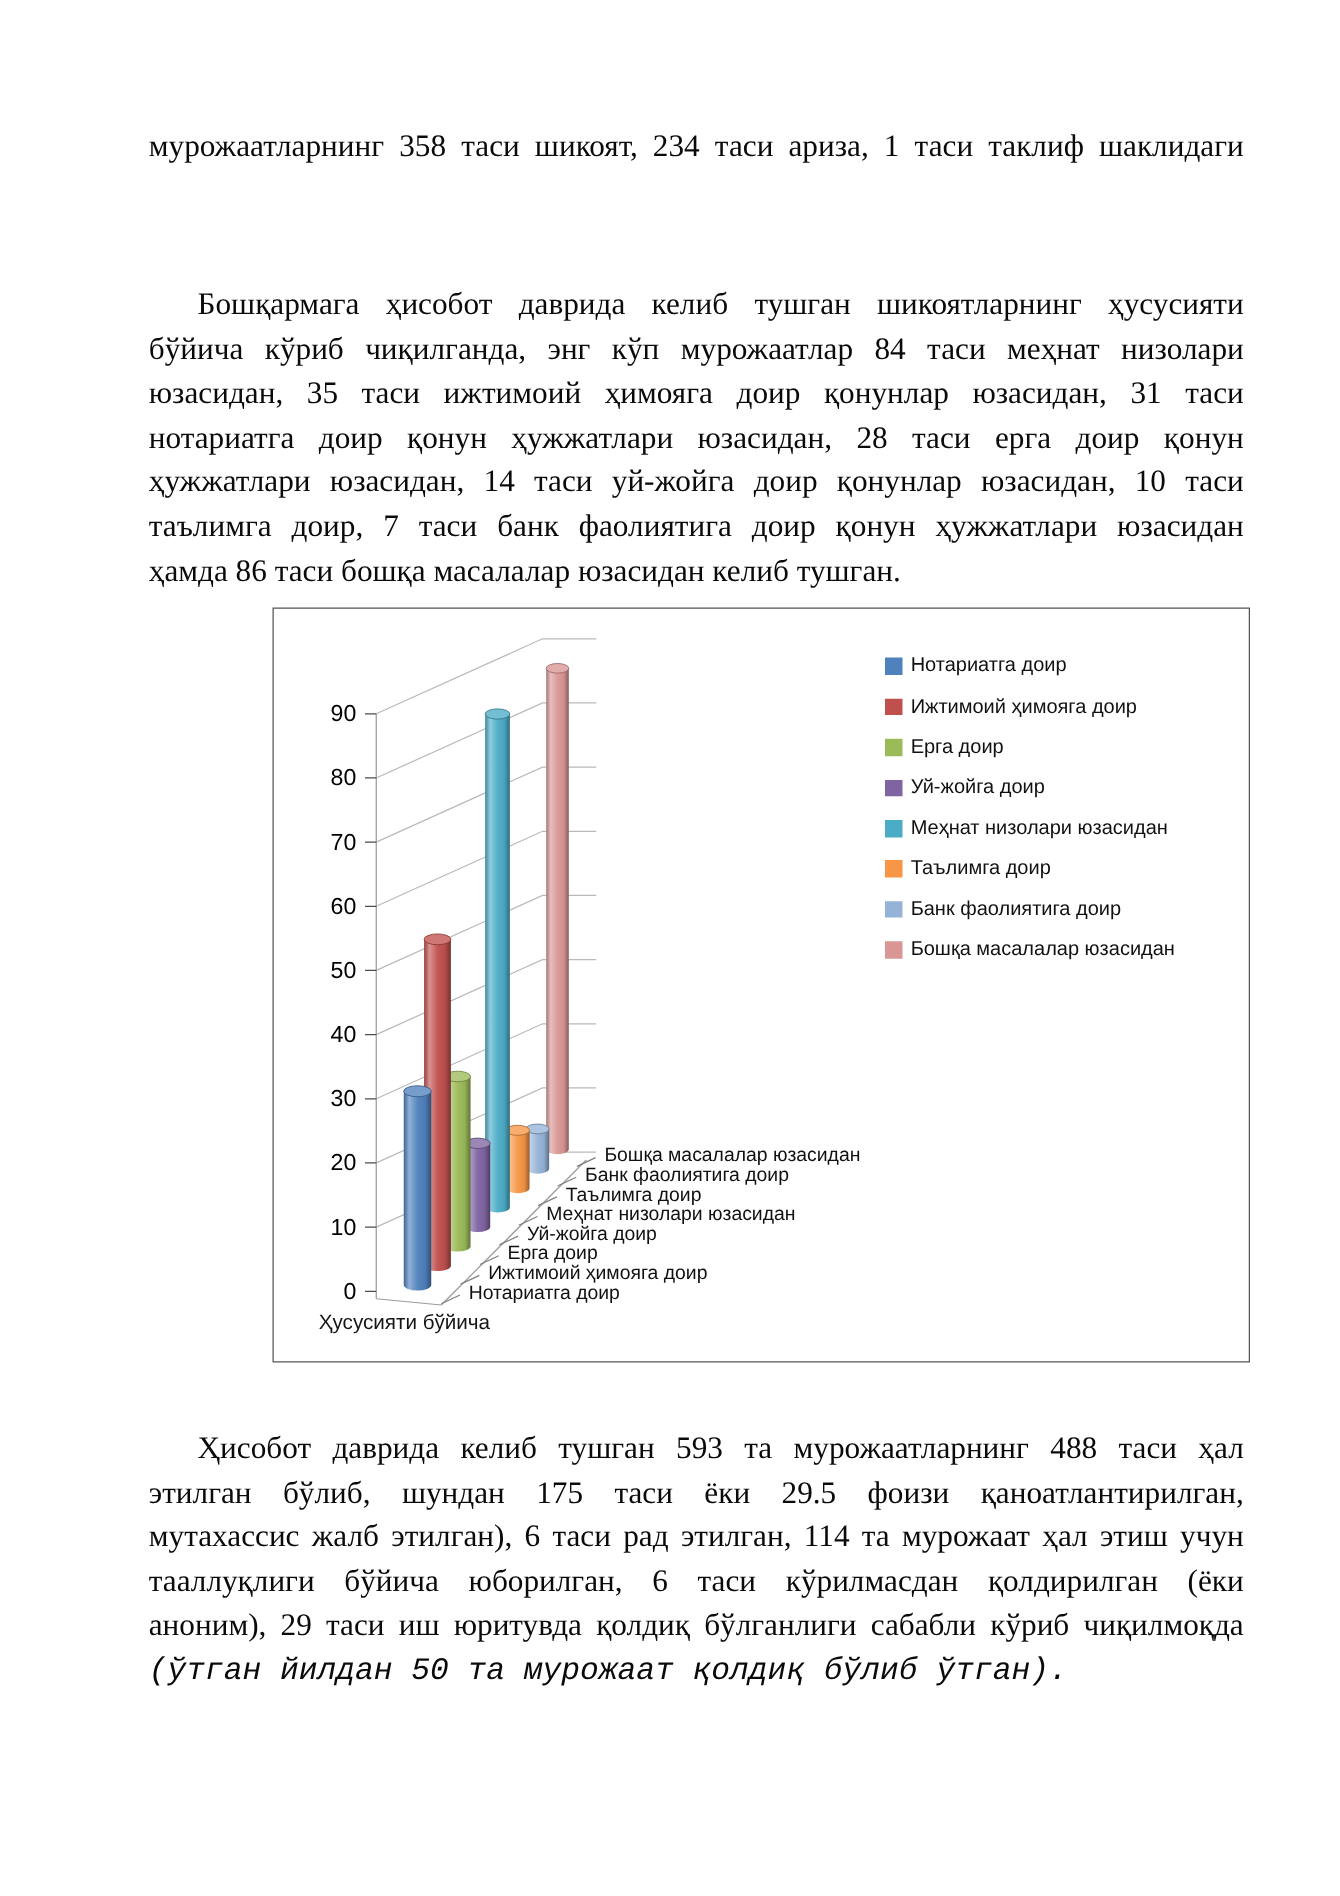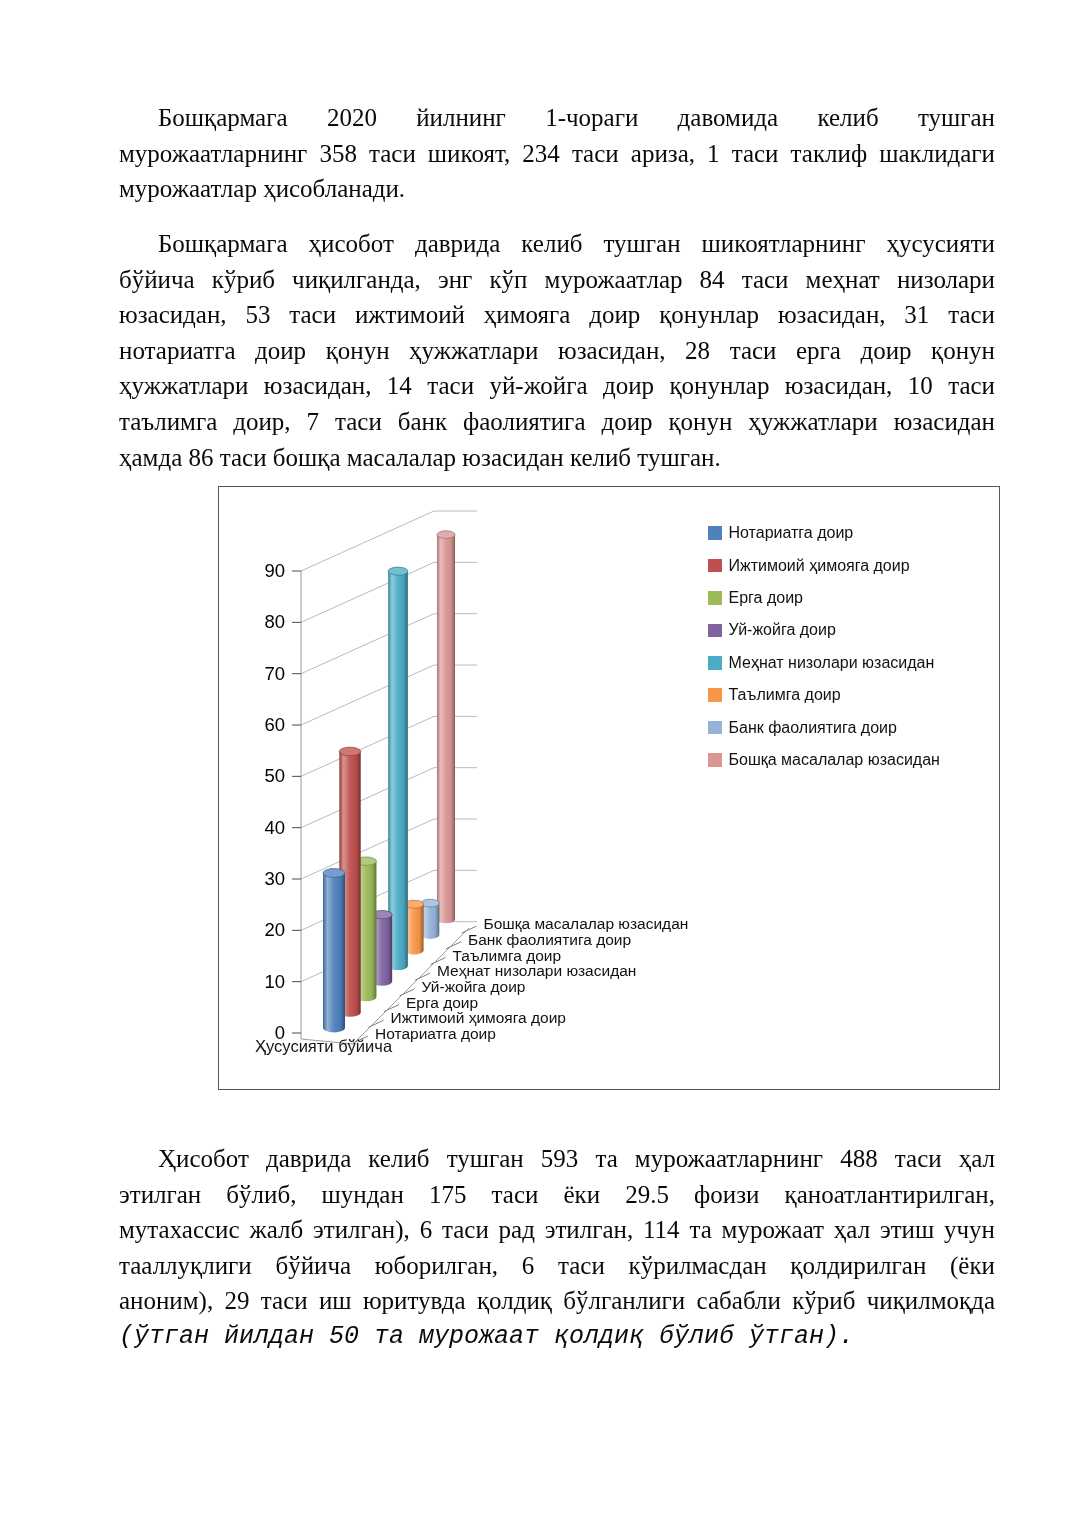--- a/index.html
+++ b/index.html
@@ -9,43 +9,41 @@
   #p1{top:100px}
   #p2{top:226px}
   #p3{top:1141px}
   .ln{text-align:justify;text-align-last:justify;}
   .ln.first{text-indent:39px;}
   .ln.last{text-align-last:left;}
   .ln.italic{font-style:italic;font-family:Liberation Mono, monospace;}
   .chart-frame{position:absolute;left:218px;top:486px;width:782px;height:604px;
                border:1px solid #565656;background:#ffffff;box-sizing:border-box;}
   .chart-frame svg{position:absolute;left:0;top:0;}
-  .axis-title{position:absolute;left:36px;top:550px;
+  .axis-title{position:absolute;left:36px;top:562px;
               font-family:"Liberation Sans",sans-serif;font-size:16.5px;color:#151515;}
   .legend{position:absolute;left:489px;top:30px;font-family:"Liberation Sans",sans-serif;}
   .legend-item{display:flex;align-items:center;height:32.4px;}
   .legend-swatch{width:13.5px;height:13.5px;margin-right:7px;flex:0 0 auto;}
   .legend-label{font-size:16px;color:#111111;white-space:nowrap;}
   .val-tick{font-family:"Liberation Sans",sans-serif;font-size:18.5px;fill:#000000;}
   .cat-label{font-family:"Liberation Sans",sans-serif;font-size:15.5px;fill:#111111;}
 </style>
 </head>
 <body>
 
 <div class="page">
 
   <div class="para" id="p1">
-      <div class="ln first">Бошқармага 2020 йилнинг 1-чораги давомида келиб тушган</div>
       <div class="ln">мурожаатларнинг 358 таси шикоят, 234 таси ариза, 1 таси таклиф шаклидаги</div>
-      <div class="ln last">мурожаатлар ҳисобланади.</div>
     </div>
   <div class="para" id="p2">
       <div class="ln first">Бошқармага ҳисобот даврида келиб тушган шикоятларнинг ҳусусияти</div>
       <div class="ln">бўйича кўриб чиқилганда, энг кўп мурожаатлар 84 таси меҳнат низолари</div>
-      <div class="ln">юзасидан, 53 таси ижтимоий ҳимояга доир қонунлар юзасидан, 31 таси</div>
+      <div class="ln">юзасидан, 35 таси ижтимоий ҳимояга доир қонунлар юзасидан, 31 таси</div>
       <div class="ln">нотариатга доир қонун ҳужжатлари юзасидан, 28 таси ерга доир қонун</div>
       <div class="ln">ҳужжатлари юзасидан, 14 таси уй-жойга доир қонунлар юзасидан, 10 таси</div>
       <div class="ln">таълимга доир, 7 таси банк фаолиятига доир қонун ҳужжатлари юзасидан</div>
       <div class="ln last">ҳамда 86 таси бошқа масалалар юзасидан келиб тушган.</div>
     </div>
 
   <div class="chart-frame">
     <svg id="chart-svg" width="780" height="602" viewBox="0 0 780 602">
         <defs>
           <linearGradient id="cyl0" x1="0" y1="0" x2="1" y2="0">

